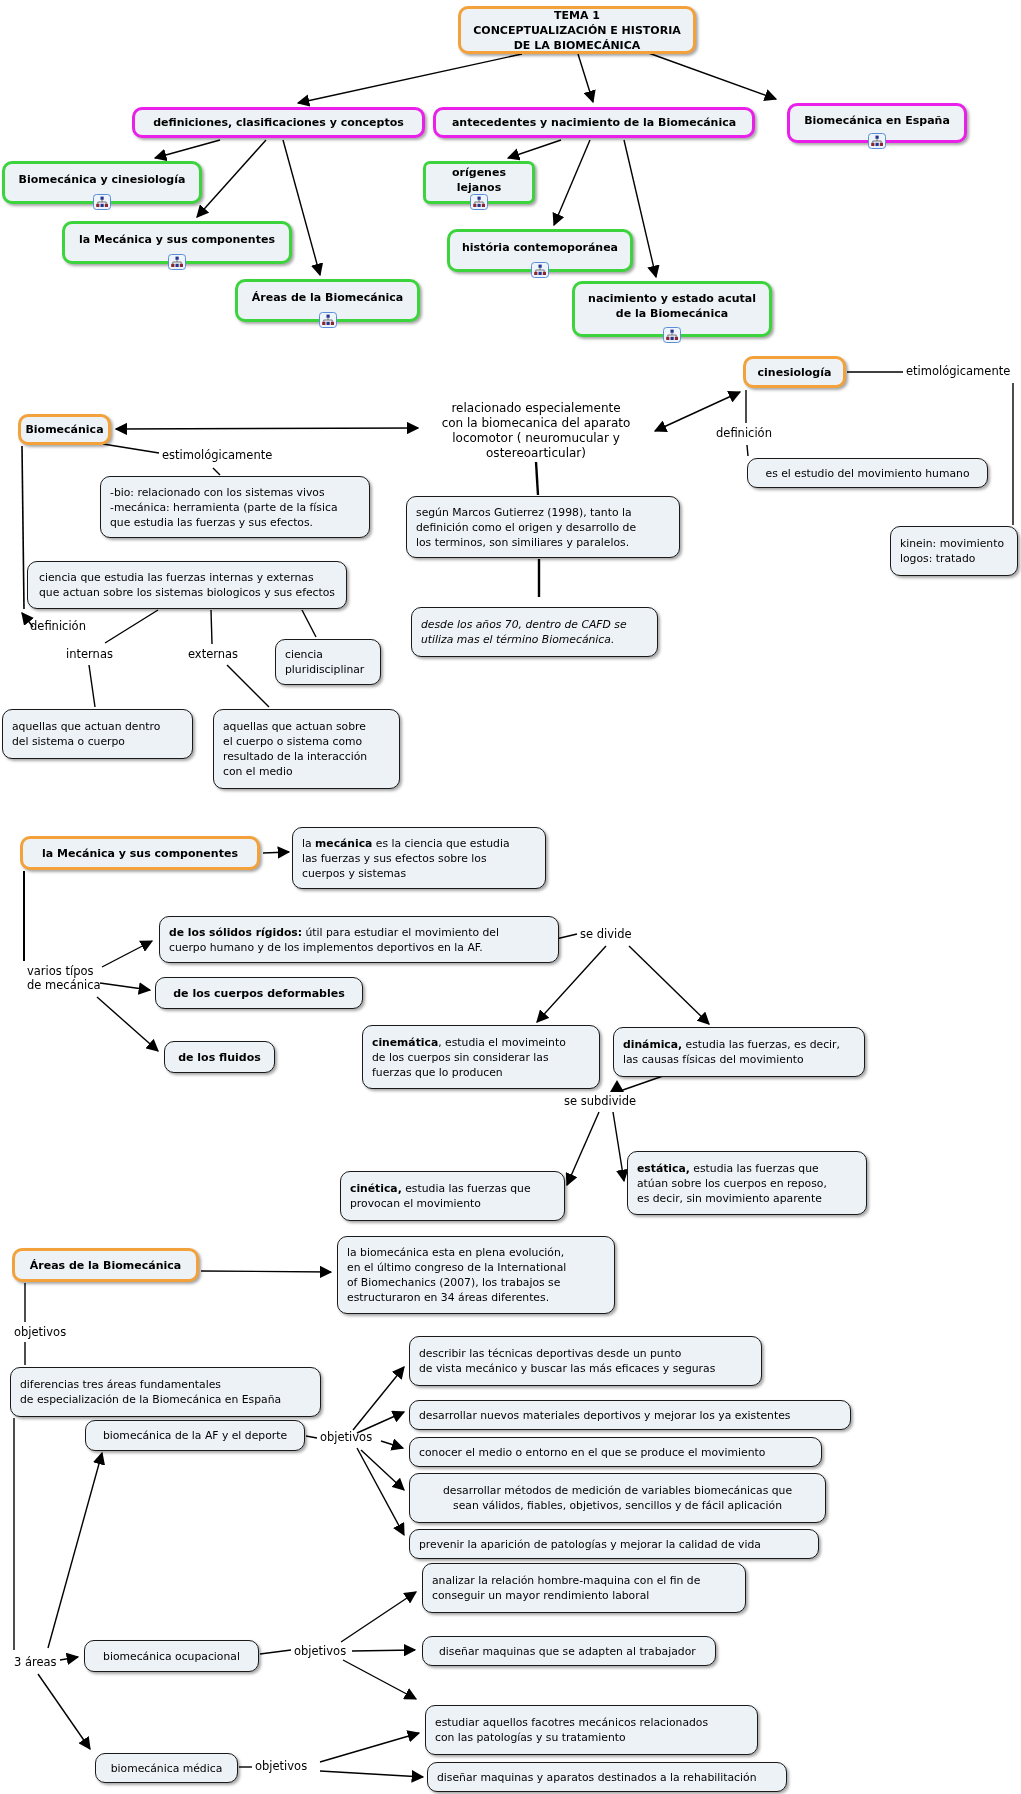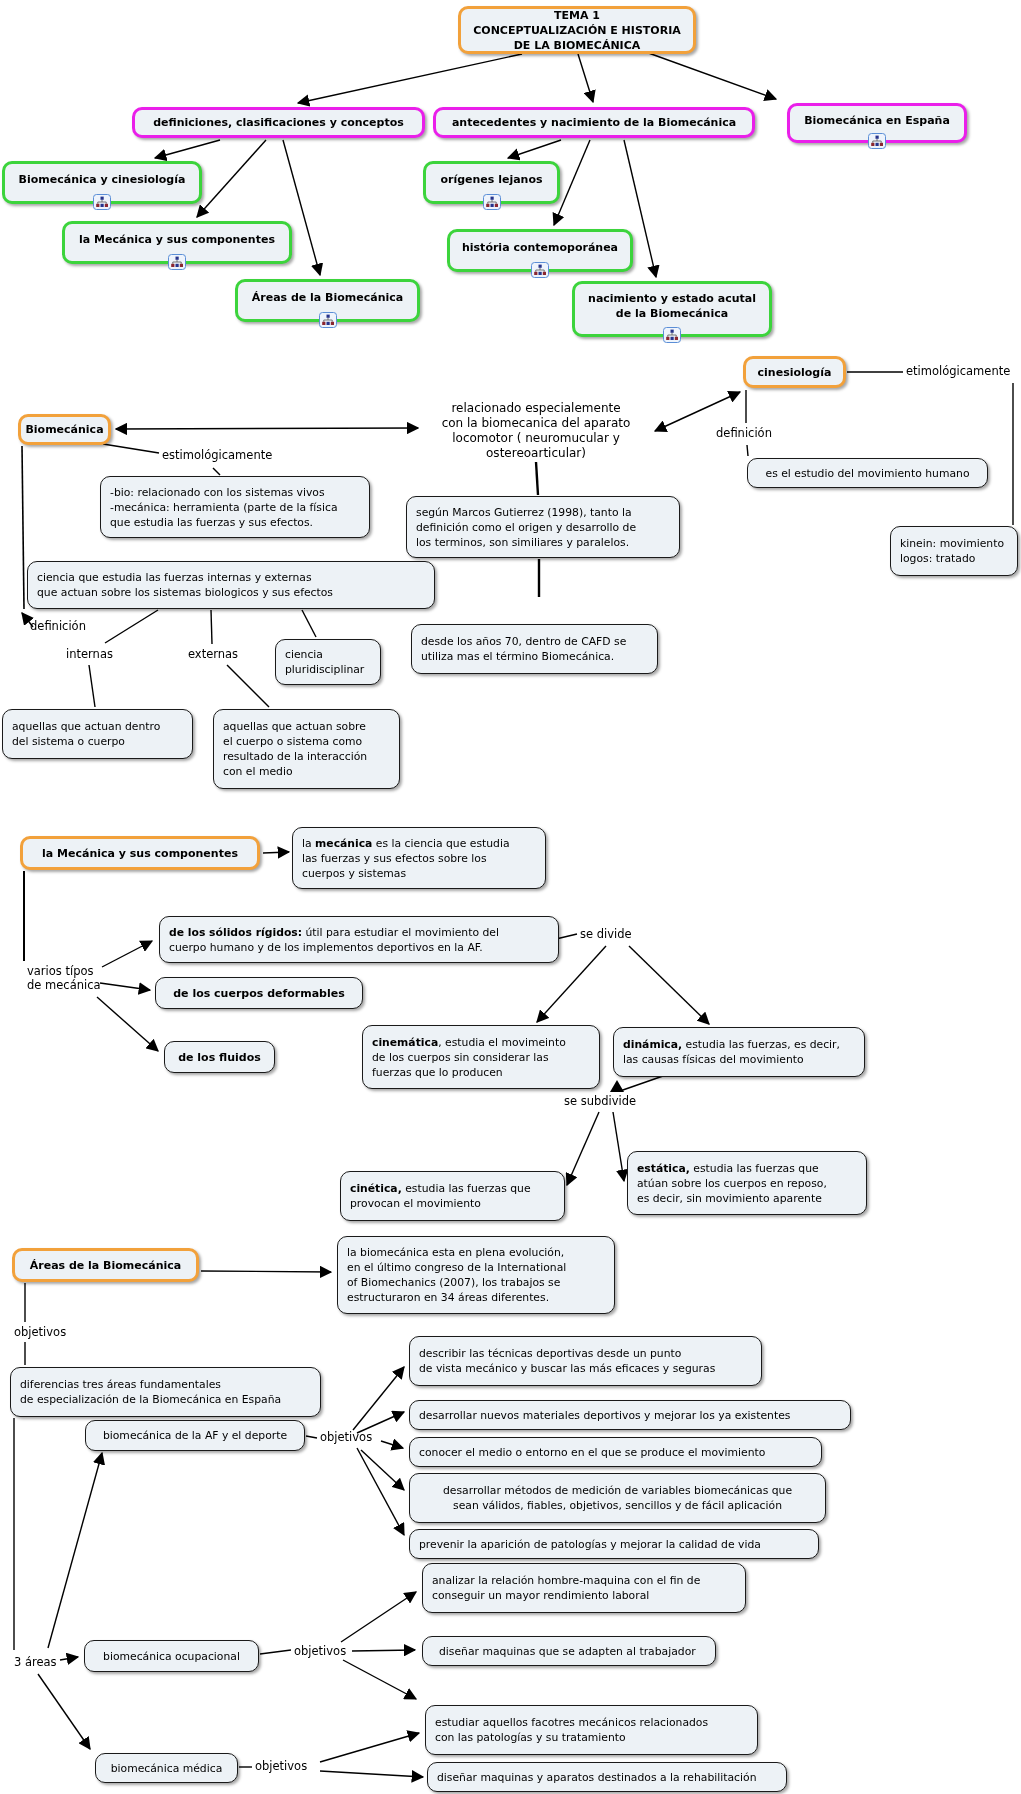--- a/index.html
+++ b/index.html
@@ -156,21 +156,21 @@
     <svg class="cmap-icon">
         <use href="#cmapicon"></use>
       </svg>
   </div>
   <div class="node green bold has-icon" style="left:235px;top:279px;width:185px;height:43px;">
     <span class="txt">Áreas de la Biomecánica</span>
     <svg class="cmap-icon">
         <use href="#cmapicon"></use>
       </svg>
   </div>
-  <div class="node green bold has-icon" style="left:423px;top:161px;width:137px;height:43px;" actable="true">
+  <div class="node green bold has-icon" style="left:423px;top:161px;width:112px;height:43px;border-radius:7px;" actable="true">
     <span class="txt">orígenes lejanos</span>
     <svg class="cmap-icon">
         <use href="#cmapicon"></use>
       </svg>
   </div>
   <div class="node green bold has-icon" style="left:447px;top:229px;width:186px;height:43px;">
     <span class="txt">história contemoporánea</span>
     <svg class="cmap-icon">
         <use href="#cmapicon"></use>
       </svg>
@@ -208,26 +208,26 @@
   <div class="node left" style="left:100px;top:476px;width:270px;height:62px;">
       <span class="txt">-bio: relacionado con los sistemas vivos
 -mecánica: herramienta (parte de la física
 que estudia las fuerzas y sus efectos.</span>
     </div>
   <div class="node left" style="left:406px;top:496px;width:274px;height:62px;">
       <span class="txt">según Marcos Gutierrez (1998), tanto la
 definición como el origen y desarrollo de
 los terminos, son similiares y paralelos.</span>
     </div>
-  <div class="node left" style="left:411px;top:624px;width:247px;height:50px;">
+  <div class="node left" style="left:411px;top:607px;width:247px;height:50px;font-style:italic;">
       <span class="txt">desde los años 70, dentro de CAFD se
 utiliza mas el término Biomecánica.</span>
     </div>
 
-  <div class="node left" style="left:27px;top:561px;width:408px;height:48px;">
+  <div class="node left" style="left:27px;top:561px;width:320px;height:48px;justify-content:center;">
       <span class="txt">ciencia que estudia las fuerzas internas y externas
 que actuan sobre los sistemas biologicos y sus efectos</span>
     </div>
   <div class="lbl" style="left:30px;top:619px;">definición</div>
   <div class="lbl" style="left:66px;top:647px;">internas</div>
   <div class="lbl" style="left:188px;top:647px;">externas</div>
   <div class="node left" style="left:275px;top:639px;width:106px;height:46px;">
       <span class="txt">ciencia
 pluridisciplinar</span>
     </div>

